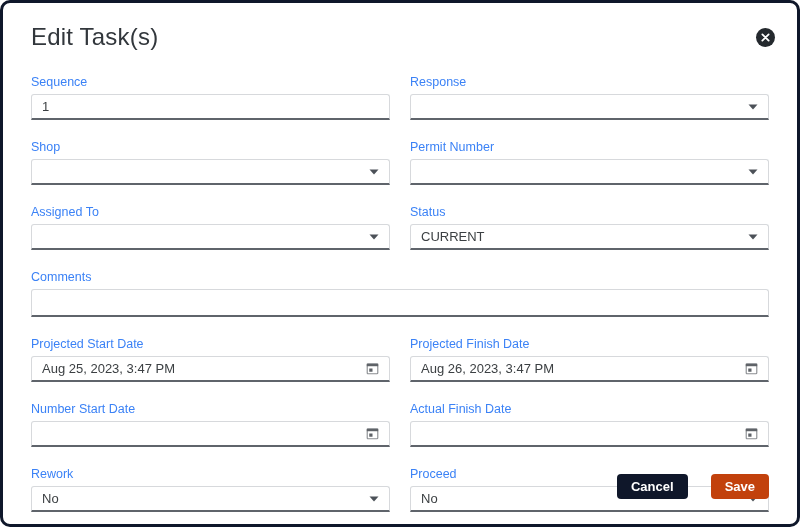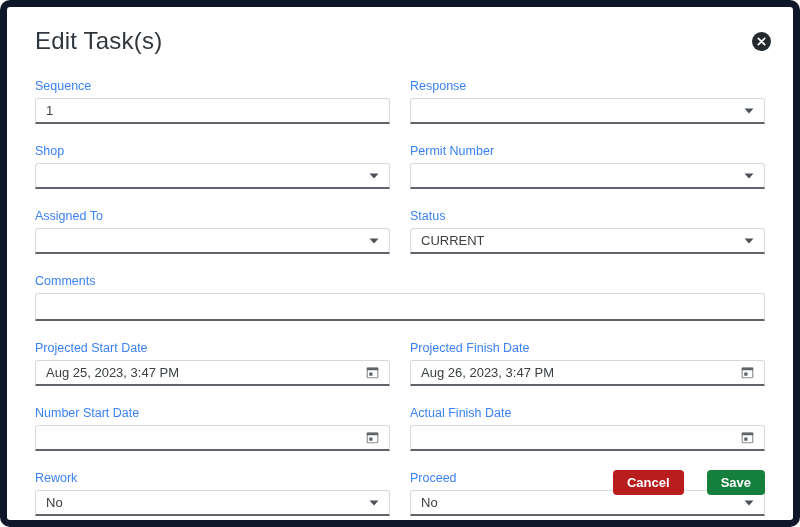--- a/index.html
+++ b/index.html
@@ -4,21 +4,21 @@
 <style>
   * { margin: 0; padding: 0; box-sizing: border-box; }
   html, body { background: #fff; }
   body {
     font-family: "Liberation Sans", "DejaVu Sans", sans-serif;
     width: 800px; height: 527px;
   }
   .modal {
     width: 800px; height: 527px;
     background: #ffffff;
-    border: 7px solid #0f172a;
+    border: 3px solid #0f172a;
     border-radius: 10px;
     padding: 0 28px;
     position: relative;
     overflow: hidden;
   }
   
   .modal-header {
     display: flex; justify-content: space-between; align-items: flex-start;
     margin-top: 20px;
   }
@@ -70,22 +70,22 @@
   .modal-footer {
     position: absolute; right: 28px; bottom: 25px;
     display: flex; gap: 23px;
   }
   .btn {
     height: 25px; padding: 0 14px; border: none; border-radius: 4px;
     font-size: 13px; font-weight: 700; color: #ffffff; cursor: pointer;
     font-family: "Liberation Sans", "DejaVu Sans", sans-serif;
     display: flex; align-items: center; justify-content: center;
   }
-  .btn-cancel { background: #b91c1c; }
-  .btn-save  { background: #15803d; }
+  .btn-cancel { background: #0f172a; }
+  .btn-save  { background: #c2410c; }
 </style>
 </head>
 <body>
 
 <div class="modal">
 
   <div class="modal-header">
     <div class="modal-title">Edit Task(s)</div>
     <button class="close-btn">
       <span style="display:flex;">

